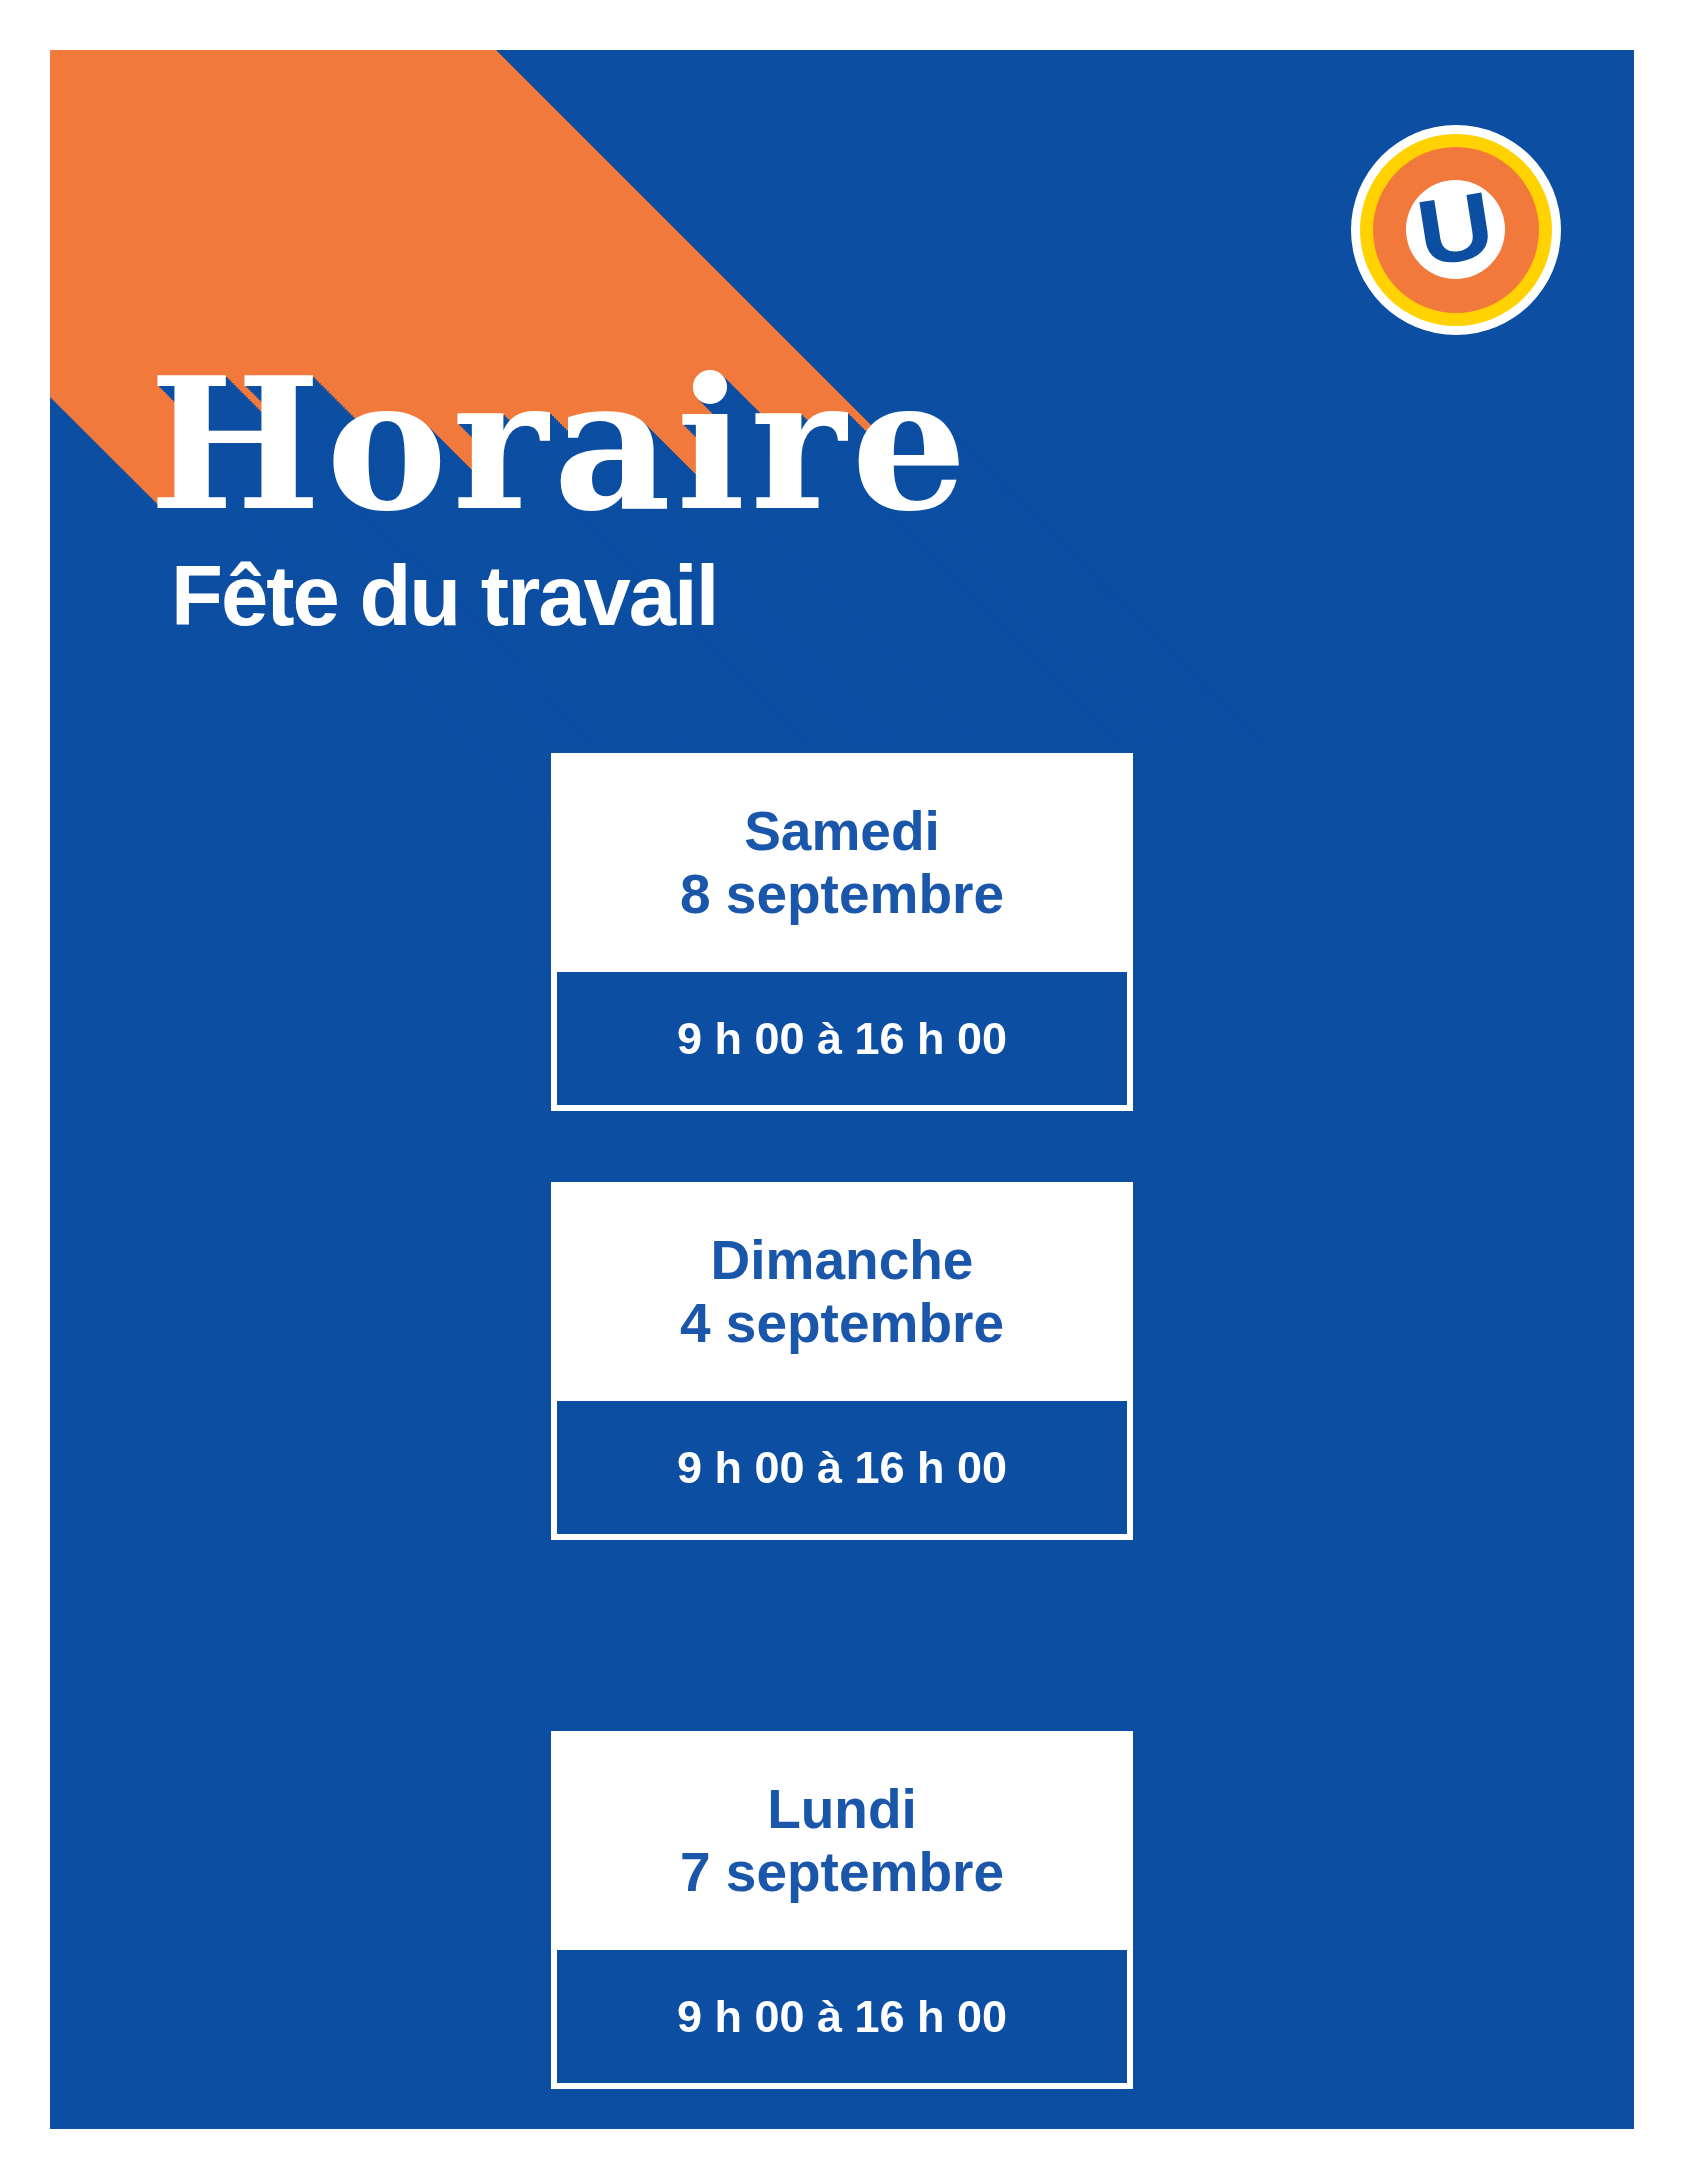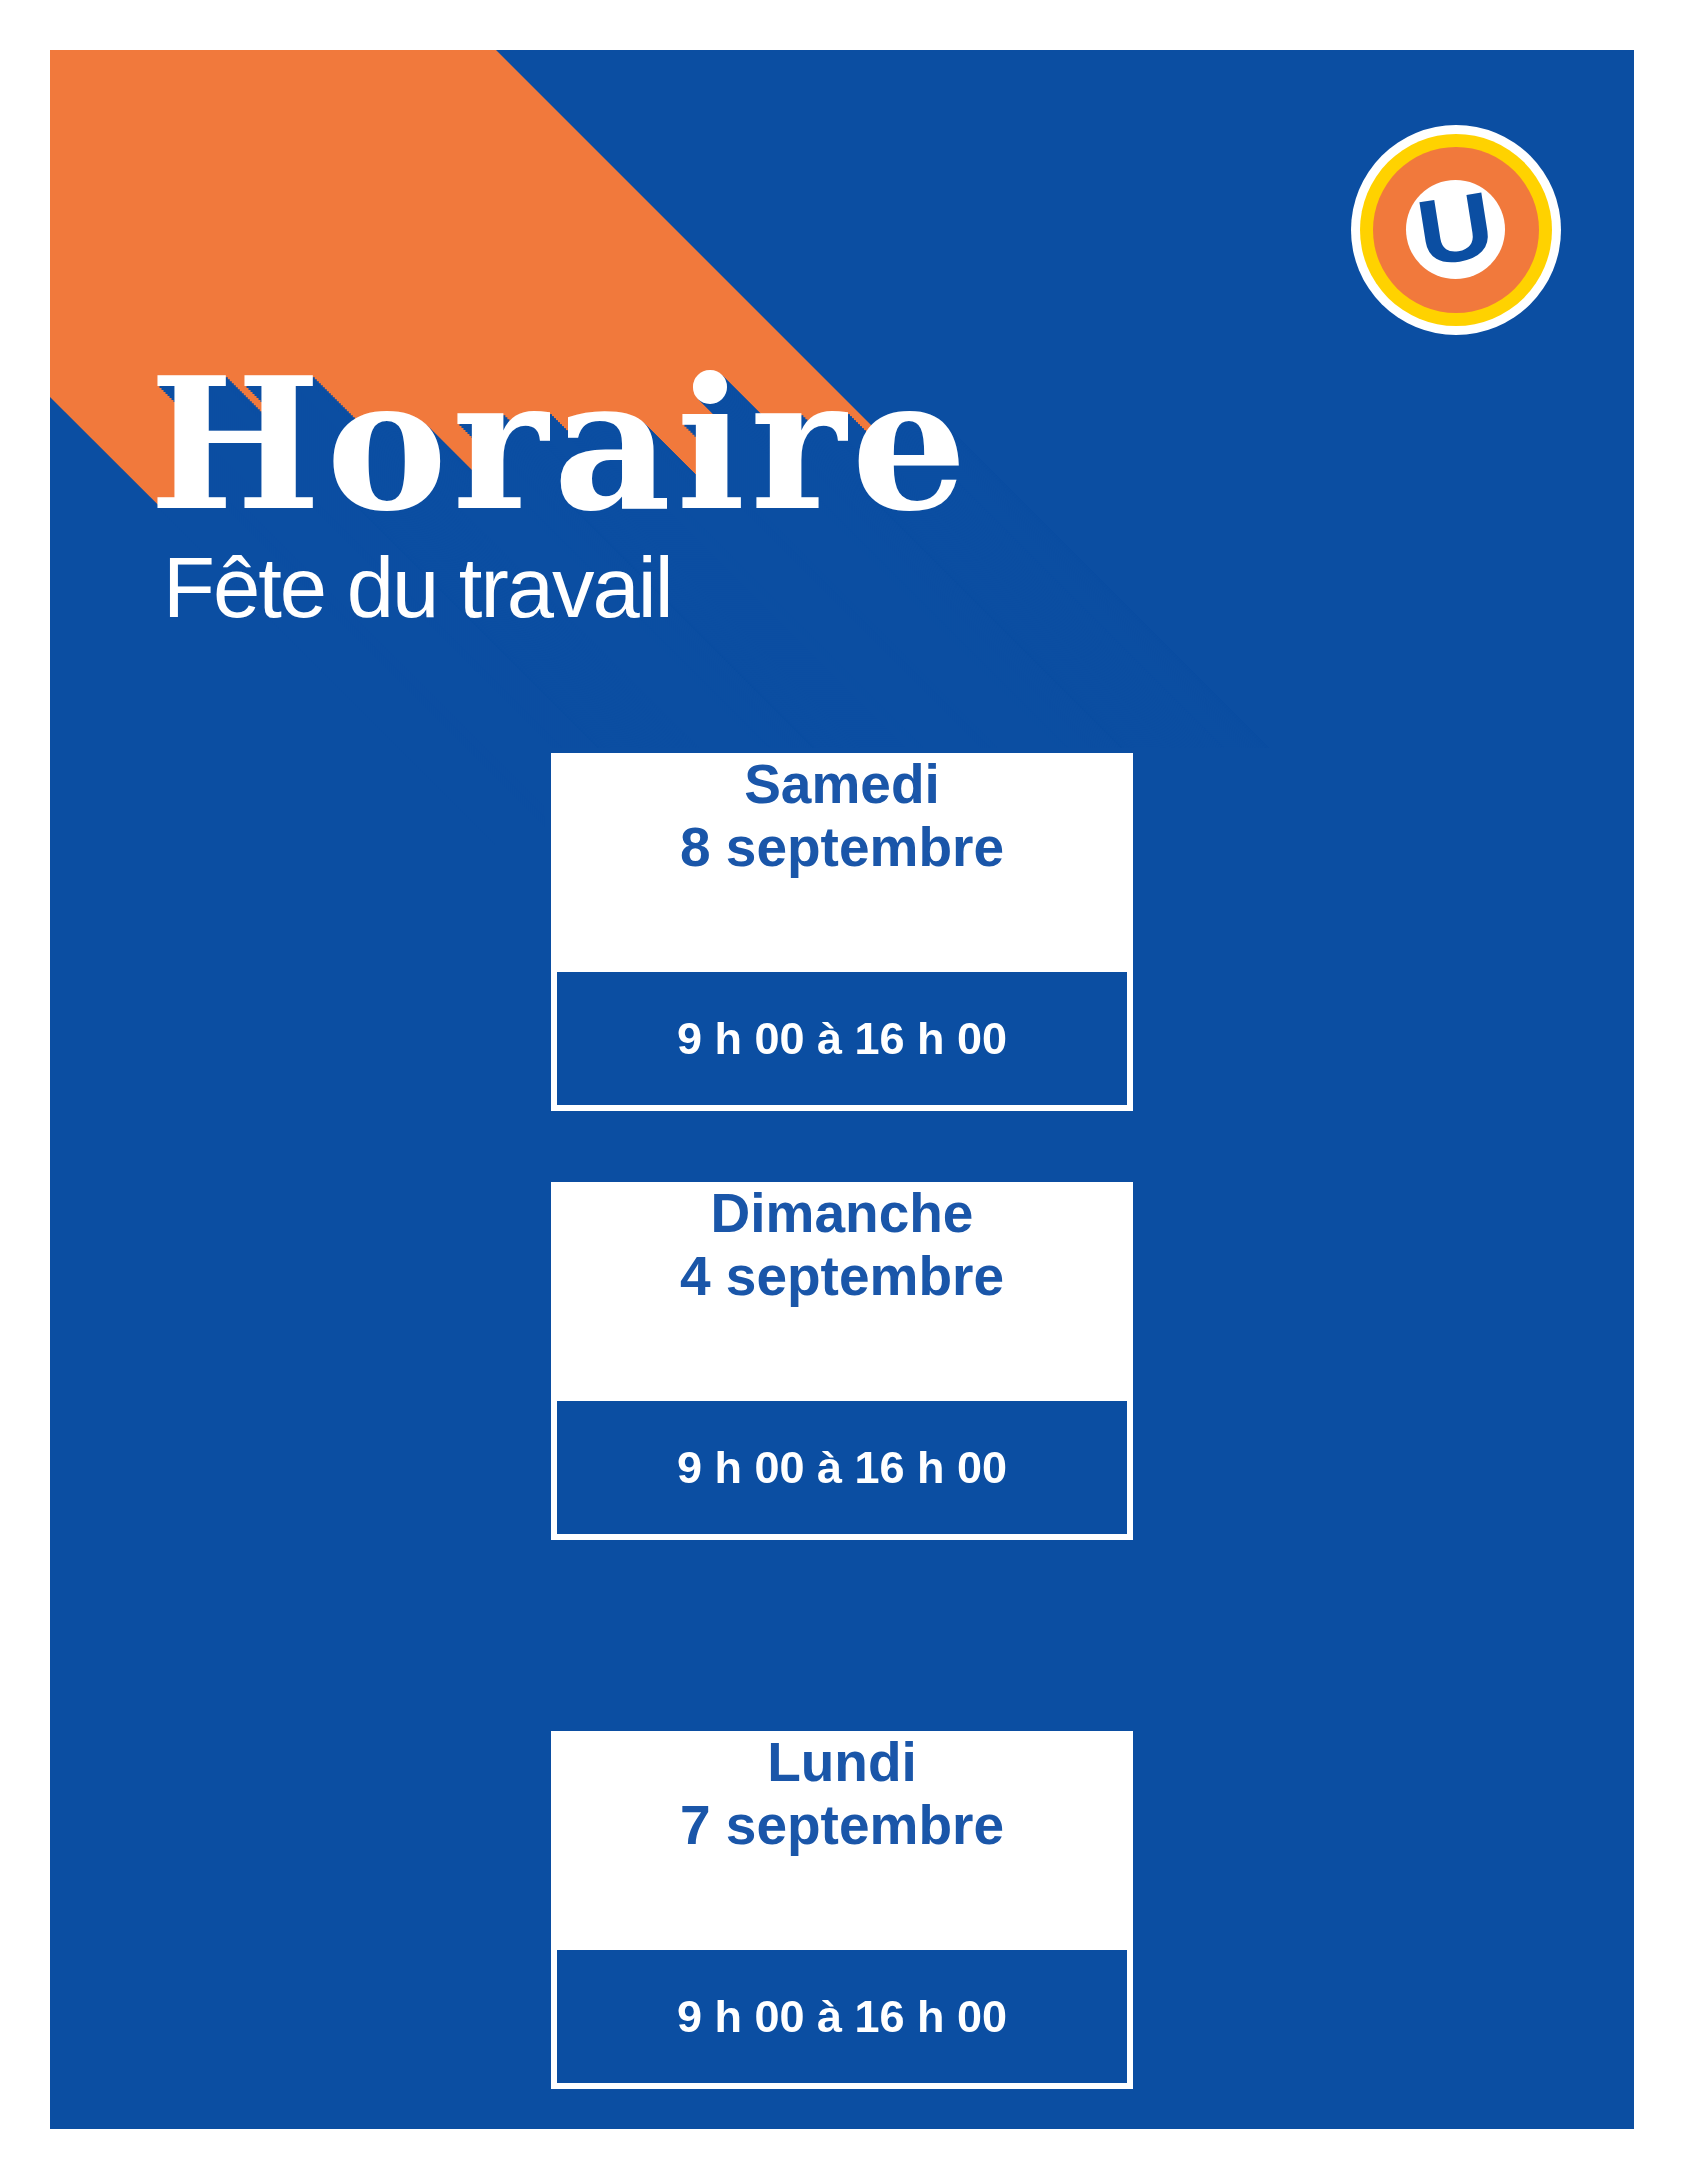--- a/index.html
+++ b/index.html
@@ -12,38 +12,38 @@
   .page{position:absolute;left:50px;top:50px;width:1584px;height:2079px;
         background:var(--page_blue);}
   
   .header-layer{position:absolute;inset:0;
         clip-path:polygon(0 0,1584px 0,1584px 698px,495px 698px,495px 891px,0 891px);}
   .orange-ribbon{position:absolute;inset:0;background:var(--orange);
         clip-path:polygon(0 0,446px 0,828px 382px,432px 778px,0 347px);}
   .page-title{position:absolute;left:99px;top:303px;margin:0;
         font-family:"DejaVu Serif",serif;font-weight:bold;font-size:182px;
         line-height:1;letter-spacing:5px;color:var(--white);white-space:nowrap;}
-  .page-subtitle{position:absolute;left:113px;top:495px;margin:0;
-        font-weight:normal;font-size:85px;line-height:1;letter-spacing:-2px;
+  .page-subtitle{position:absolute;left:113px;top:495px;margin:8px;
+        font-weight:bold;font-size:85px;line-height:1;letter-spacing:-2px;
         color:var(--white);white-space:nowrap;}
   
   .logo{position:absolute;left:1301px;top:75px;width:210px;height:210px;}
   .logo .ring{position:absolute;border-radius:50%;}
   .ring-outer{left:0;top:0;width:210px;height:210px;background:var(--white);}
   .ring-yellow{left:9px;top:9px;width:192px;height:192px;background:var(--logo_yellow);}
   .ring-orange{left:22px;top:22px;width:166px;height:166px;background:var(--orange);}
   .ring-inner{left:55px;top:55px;width:99px;height:99px;background:var(--white);
         display:flex;align-items:center;justify-content:center;}
   .logo-u{font-weight:bold;font-size:93px;line-height:1;color:var(--page_blue);
         transform:rotate(-9deg) scaleX(1.12);display:block;}
   
   .card{position:absolute;left:501px;width:582px;height:358px;background:var(--white);}
   .card-1{top:703px;} .card-2{top:1132px;} .card-3{top:1653px;margin-top:28px;}
   .card-top{position:absolute;left:0;top:0;right:0;height:220px;
-        display:flex;flex-direction:column;align-items:center;
+        display:flex;flex-direction:column;align-items:center;justify-content:center;
         color:var(--card_text_blue);font-weight:bold;font-size:55px;line-height:63px;
         text-align:center;letter-spacing:0;}
   .card-bar{position:absolute;left:6px;right:6px;bottom:6px;height:133px;
         background:var(--page_blue);display:flex;align-items:center;justify-content:center;
         color:var(--white);font-weight:bold;font-size:45px;letter-spacing:0;}
 </style>
 </head>
 <body>
 
 <div class="poster">

